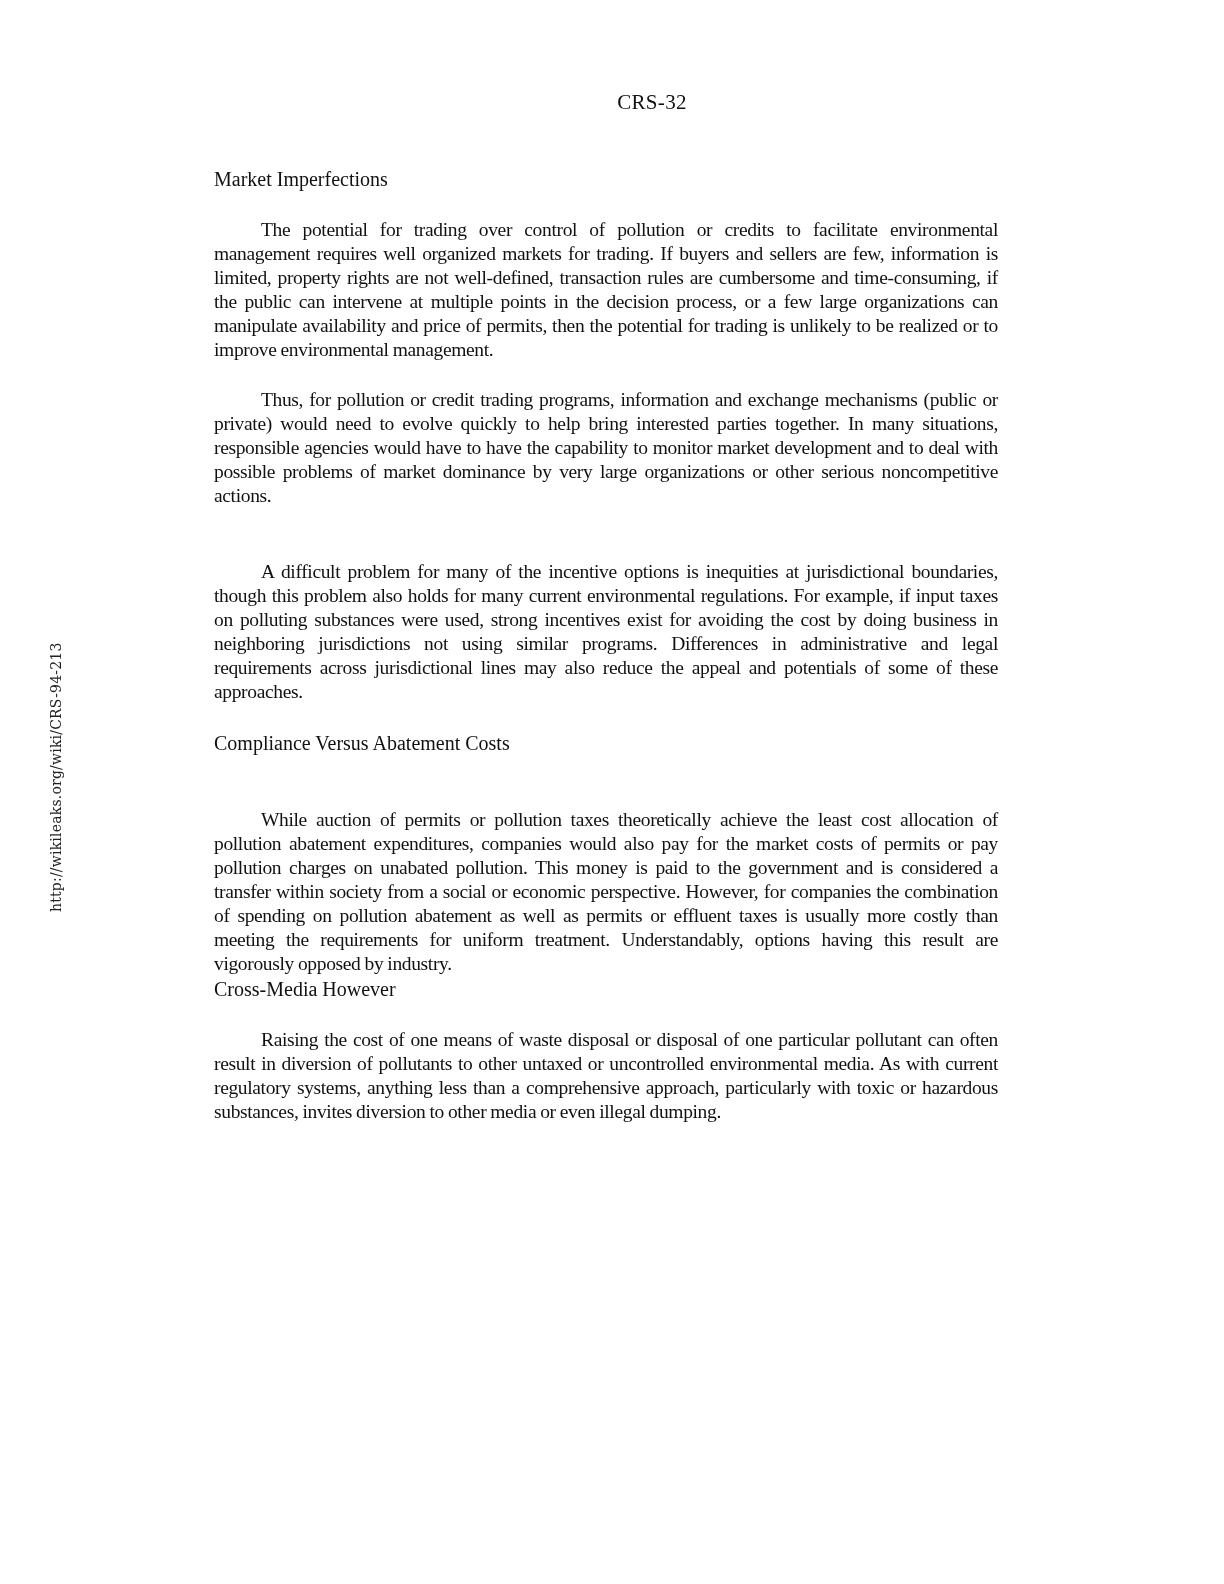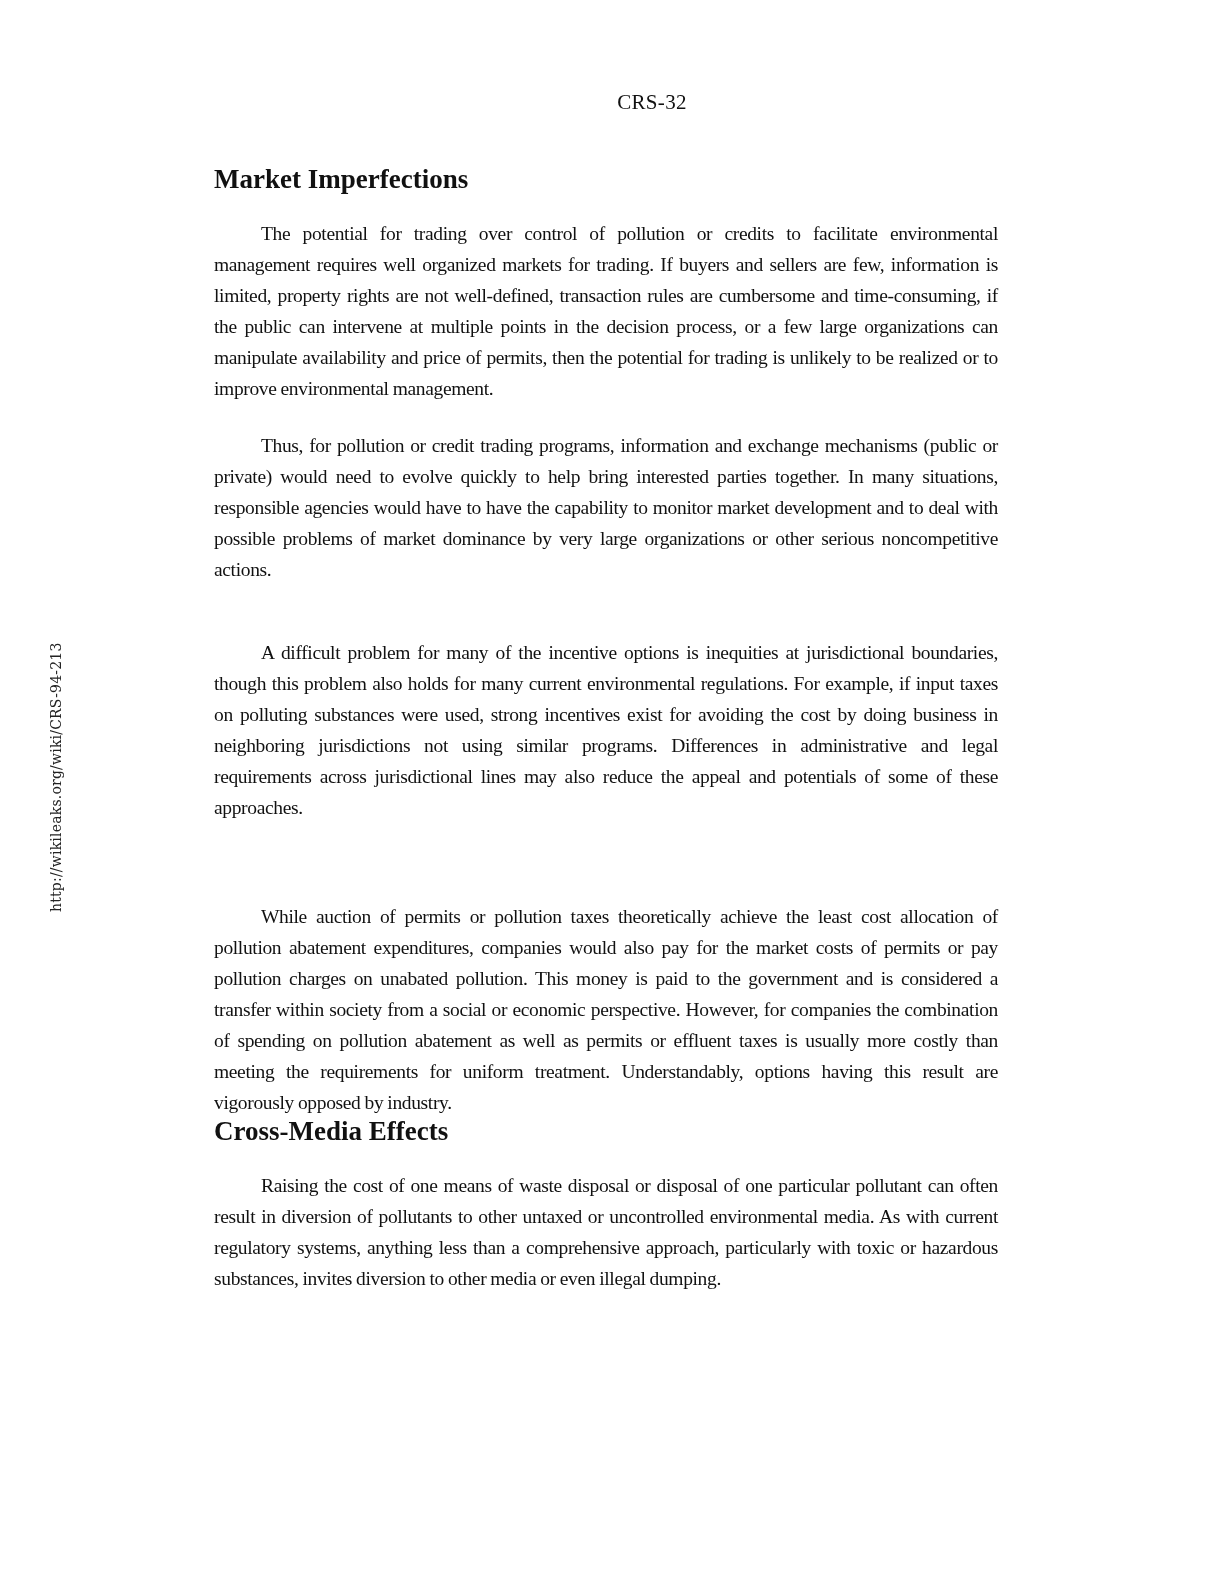--- a/index.html
+++ b/index.html
@@ -15,24 +15,24 @@
   .side-url {
     position: absolute; left: 48px; top: 912px;
     transform: rotate(-90deg); transform-origin: left top;
     font-family: "DejaVu Serif", serif; font-size: 14px; color: #222;
     white-space: nowrap; letter-spacing: 0.2px;
   }
   .content {
     position: absolute; left: 214px; top: 166px; width: 784px;
   }
   h2 {
-    font-size: 27px; font-weight: bold; margin: 0; line-height: 26px;
+    font-size: 20px; font-weight: normal; margin: 0; line-height: 26px;
   }
   p {
-    margin: 0; font-size: 19.5px; line-height: 31px;
+    margin: 0; font-size: 19.5px; line-height: 24px;
     text-align: justify; text-indent: 47px; letter-spacing: -0.35px;
     word-spacing: -0.5px;
   }
   .gap-h { height: 26px; }
   .gap-p { height: 26px; }
   .gap-tight { height: 0px; }
 </style>
 </head>
 <body>
 
@@ -53,26 +53,27 @@
   <div class="gap-p"></div>
 
   <section>
     <div class="gap-h"></div>
     <p>A difficult problem for many of the incentive options is inequities at jurisdictional boundaries, though this problem also holds for many current environmental regulations. For example, if input taxes on polluting substances were used, strong incentives exist for avoiding the cost by doing business in neighboring jurisdictions not using similar programs. Differences in administrative and legal requirements across jurisdictional lines may also reduce the appeal and potentials of some of these approaches.</p>
   </section>
 
   <div class="gap-p"></div>
 
   <section>
+    <h2>Compliance Versus Abatement Costs</h2>
     <div class="gap-h"></div>
     <div class="gap-p"></div>
     <p>While auction of permits or pollution taxes theoretically achieve the least cost allocation of pollution abatement expenditures, companies would also pay for the market costs of permits or pay pollution charges on unabated pollution. This money is paid to the government and is considered a transfer within society from a social or economic perspective. However, for companies the combination of spending on pollution abatement as well as permits or effluent taxes is usually more costly than meeting the requirements for uniform treatment. Understandably, options having this result are vigorously opposed by industry.</p>
   </section>
 
   <div class="gap-tight"></div>
 
   <section>
-    <h2>Cross-Media Effects</h2>
+    <h2>Cross-Media However</h2>
     <div class="gap-h"></div>
     <p>Raising the cost of one means of waste disposal or disposal of one particular pollutant can often result in diversion of pollutants to other untaxed or uncontrolled environmental media. As with current regulatory systems, anything less than a comprehensive approach, particularly with toxic or hazardous substances, invites diversion to other media or even illegal dumping.</p>
   </section>
 
 </div>
 
 </body></html>

